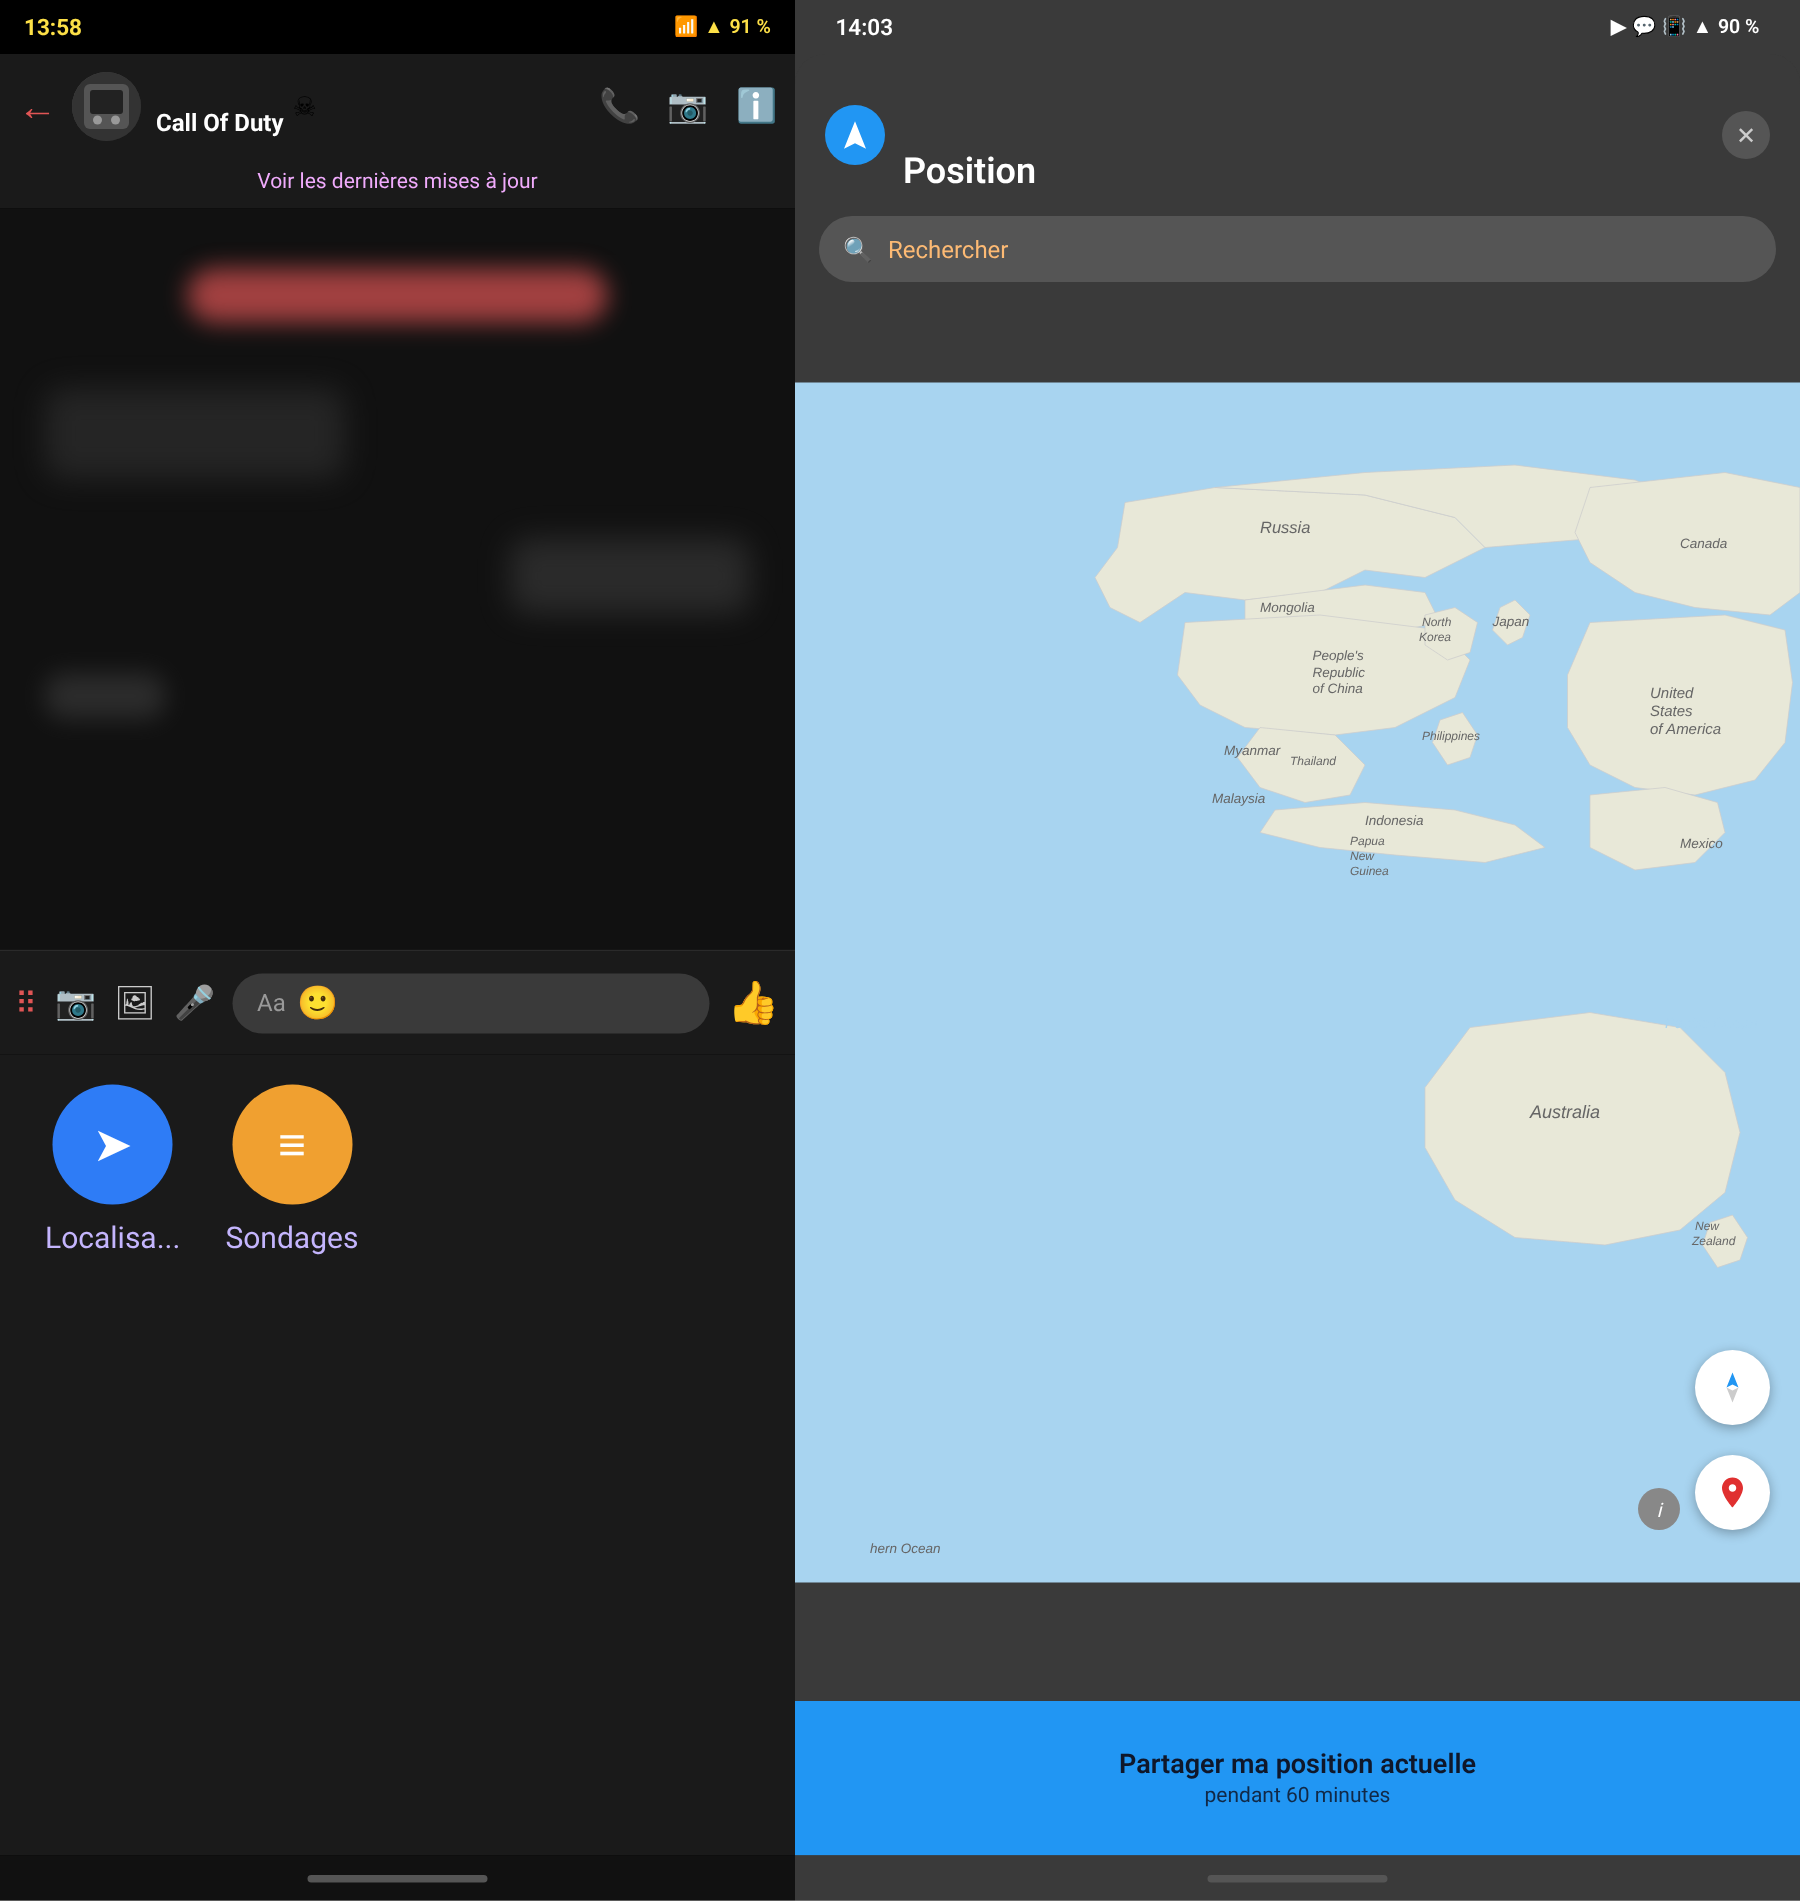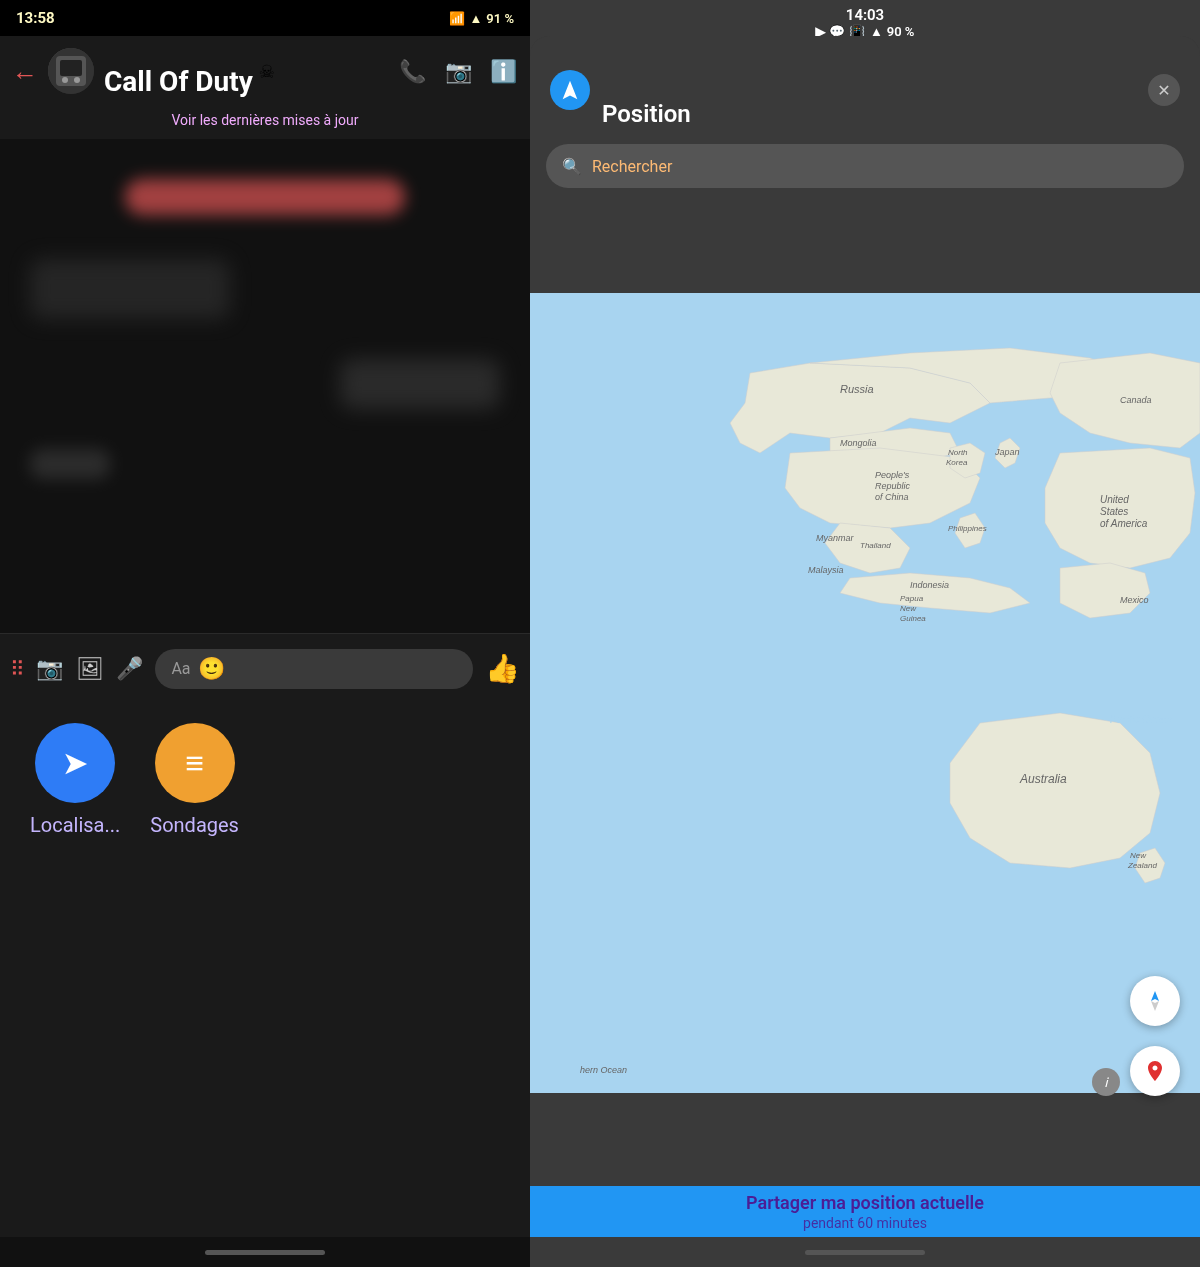--- a/index.html
+++ b/index.html
@@ -16,21 +16,21 @@
       width: 530px;
       height: 1267px;
       background: #000;
       display: flex;
       flex-direction: column;
       position: relative;
     }
 
     .status-bar-left {
       background: #000;
-      color: #fef9c3;
+      color: #fde047;
       display: flex;
       justify-content: space-between;
       align-items: center;
       padding: 6px 16px;
       font-size: 15px;
       font-weight: 600;
       height: 36px;
     }
 
     .status-bar-left .time {
@@ -87,21 +87,21 @@
     }
 
     .chat-title-row {
       display: flex;
       align-items: center;
       gap: 6px;
     }
 
     .chat-name {
       color: #fff;
-      font-size: 28px;
+      font-size: 16px;
       font-weight: 700;
       margin-top: 21px;
     }
 
     .skull-icon {
       font-size: 18px;
     }
 
     .header-icons {
       display: flex;
@@ -291,25 +291,24 @@
       flex-direction: column;
       position: relative;
     }
 
     .status-bar-right {
       background: #3a3a3a;
       color: #fff;
       display: flex;
       justify-content: space-between;
       align-items: center;
-      padding: 6px 8px;
+      padding: 6px 27px;
       font-size: 15px;
       font-weight: 600;
       height: 36px;
-      flex-direction: column;
     }
 
     .position-sheet {
       background: #3a3a3a;
       flex: 1;
       display: flex;
       flex-direction: column;
       border-top-left-radius: 20px;
       border-top-right-radius: 20px;
       overflow: hidden;
@@ -435,24 +434,25 @@
       display: flex;
       align-items: center;
       justify-content: center;
       font-size: 13px;
       color: #fff;
       cursor: pointer;
     }
 
     .share-btn {
       background: #2196F3;
-      color: #4c1d95;
+      color: #0f172a;
       text-align: center;
-      padding: 6px;
-      cursor: pointer;
+      padding: 32px;
+      cursor: pointer;
+      margin-top: 24px;
     }
 
     .share-btn-title {
       font-size: 18px;
       font-weight: 600;
     }
 
     .share-btn-subtitle {
       font-size: 14px;
       opacity: 0.85;

